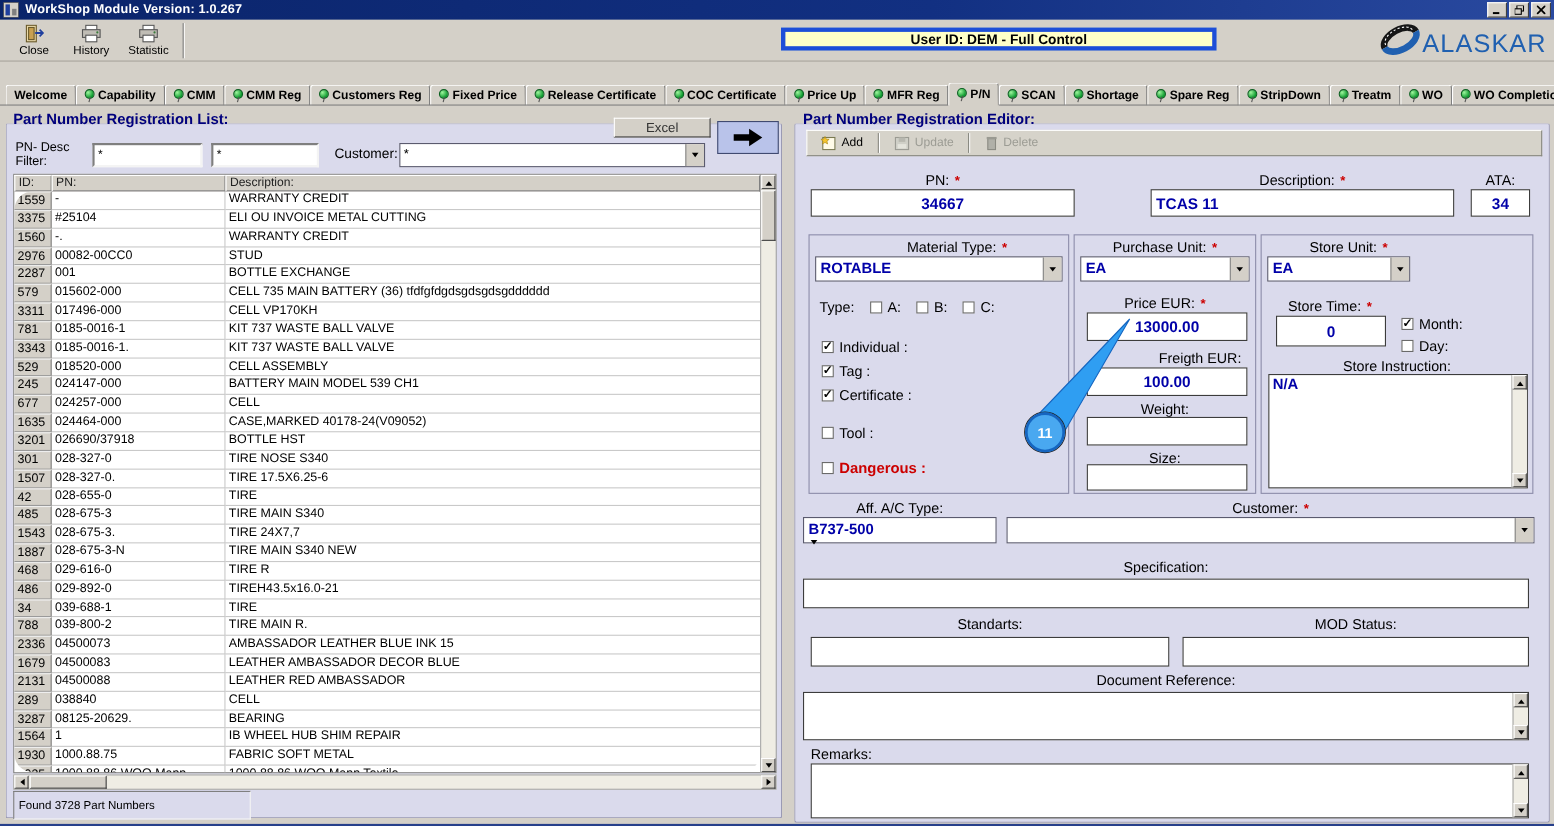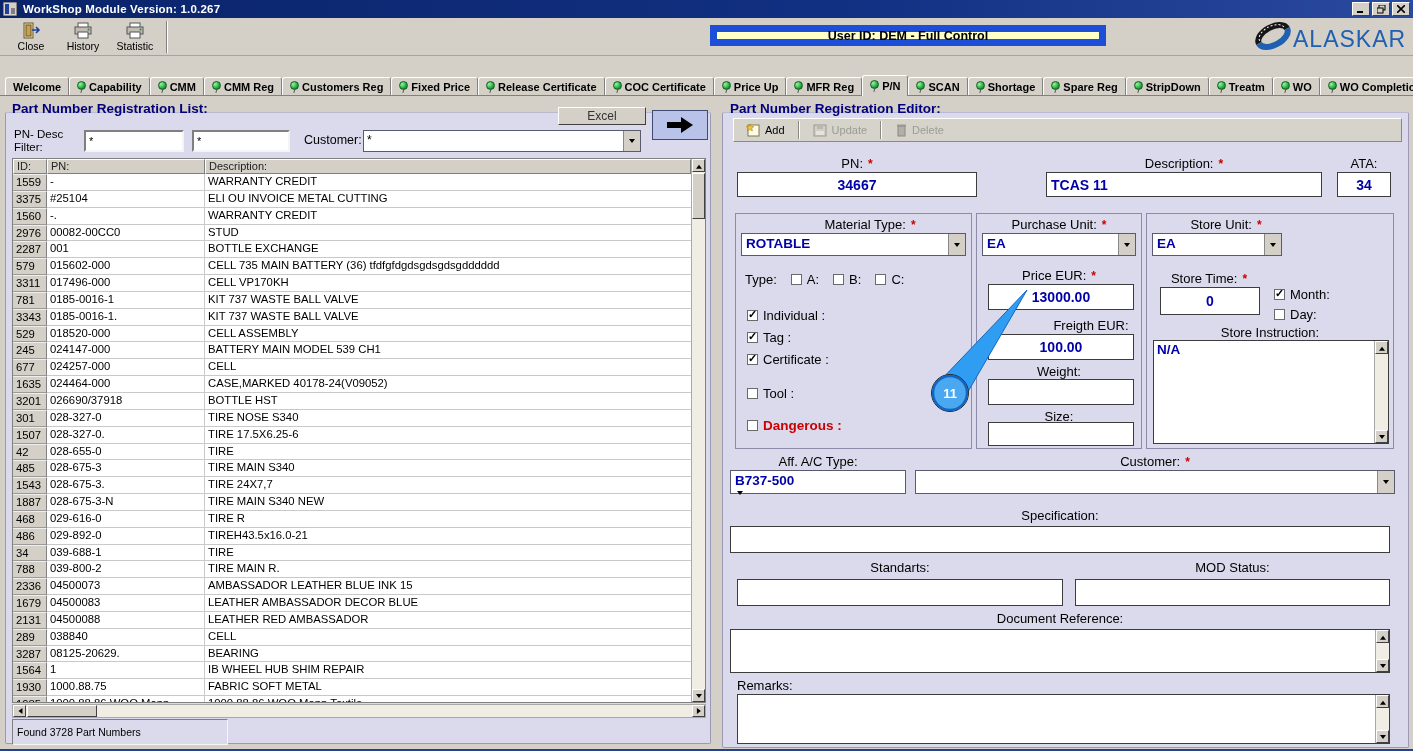--- a/index.html
+++ b/index.html
@@ -21,21 +21,21 @@
   
   .toolbar { position:absolute; left:0; top:18px; width:1413px; height:38px; background:#d4d0c8;
     border-bottom:1px solid #a8a49c; }
   .tbtn { position:absolute; top:2px; width:50px; height:34px; display:flex; flex-direction:column;
     align-items:center; justify-content:center; gap:1px; border:1px solid transparent; }
   .tbtn .tlab { font-size:10.5px; color:#000; }
   .tsep { position:absolute; top:3px; left:166px; width:2px; height:32px;
     border-left:1px solid #808080; border-right:1px solid #fff; }
 
   .banner { position:absolute; left:710px; top:25px; width:396px; height:21px; background:#ffffc8;
-    border:7px solid #1d4ed8; display:flex; align-items:center; justify-content:center;
+    border:4px solid #1d4ed8; display:flex; align-items:center; justify-content:center;
     font-size:12.5px; font-weight:bold; color:#000; }
 
   .logo { position:absolute; right:2px; top:20px; width:160px; height:34px; }
 
   
   .tabstrip { position:absolute; left:5px; top:75px; width:1404px; height:21px; display:flex; align-items:flex-end; }
   .tabstrip::after { content:""; position:absolute; left:-5px; right:-4px; bottom:0; height:1px; background:#808080; }
   .tab { height:19px; margin-top:2px; display:flex; align-items:center; gap:4px; padding:0 7px;
     background:#d4d0c8; border:1px solid #808080; border-bottom:none; border-top-color:#fff; border-left-color:#fff;
     border-radius:3px 3px 0 0; font-size:11px; font-weight:bold; color:#000; white-space:nowrap; position:relative; }
@@ -67,21 +67,21 @@
   .combo .dd { width:17px; background:#d4d0c8; border-left:1px solid #888; position:relative; }
   .combo .dd::after { content:""; position:absolute; left:50%; top:50%; transform:translate(-50%,-30%);
     border:3.5px solid transparent; border-top:4.5px solid #000; }
   .cust-combo { position:absolute; left:363px; top:130px; width:278px; height:22px; }
 
   
   .grid { position:absolute; left:12px; top:158px; width:694px; height:545px; background:#fff; border:1px solid #808080; }
   .ghead { display:flex; height:15px; }
   .hcell { background:#d4d0c8; border-right:1px solid #808080; border-bottom:1px solid #808080;
     border-top:1px solid #fff; border-left:1px solid #fff; font-size:11px; color:#222; padding:0 3px; overflow:hidden; }
-  .gbody { height:528px; overflow:hidden; }
+  .gbody { height:528px; overflow:hidden;border-radius:17px; }
   .trow { display:flex; height:16.85px; }
   .cell { font-size:11.3px; color:#000; padding:1px 3px 0 3px; white-space:nowrap; overflow:hidden; }
   .cell.id { width:34px; background:#d4d0c8; border-right:1px solid #808080; border-bottom:1px solid #9a9a9a; border-top:1px solid #eee; }
   .cell.pn { width:158px; border-right:1px solid #c9c9c9; border-bottom:1px solid #c9c9c9; }
   .cell.desc { flex:1; border-bottom:1px solid #c9c9c9; }
   .hc-id { width:34px; } .hc-pn { width:158px; } .hc-desc { flex:1; }
 
   
   .vscroll { position:absolute; right:0; top:0; width:14px; height:100%; background:#efede4; border-left:1px solid #a8a8a8; }
   .sbtn { position:absolute; left:0; width:13px; height:13px; background:#d4d0c8; border:1px solid; border-color:#fff #404040 #404040 #fff; }

